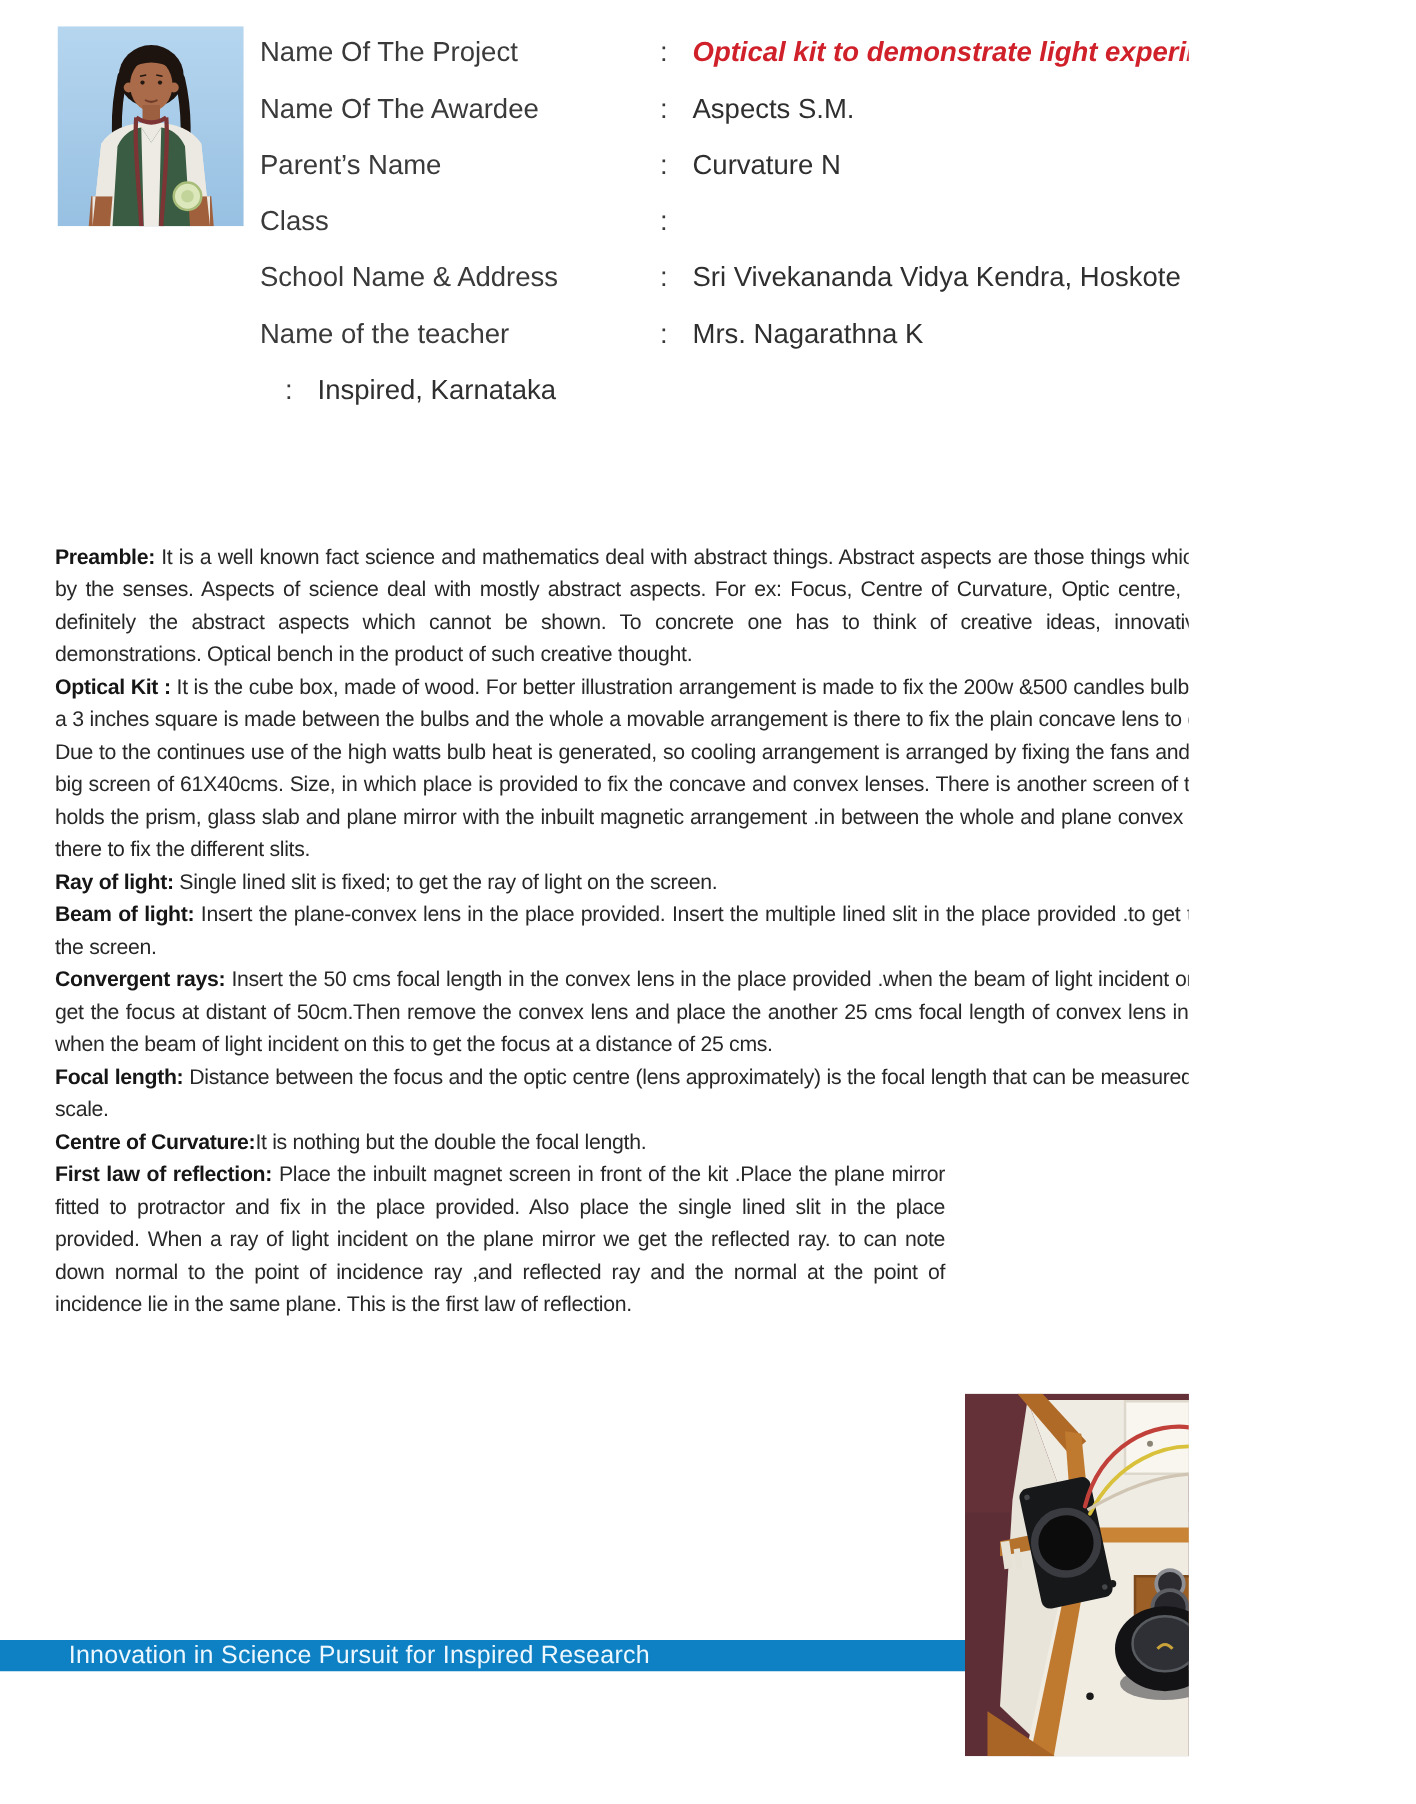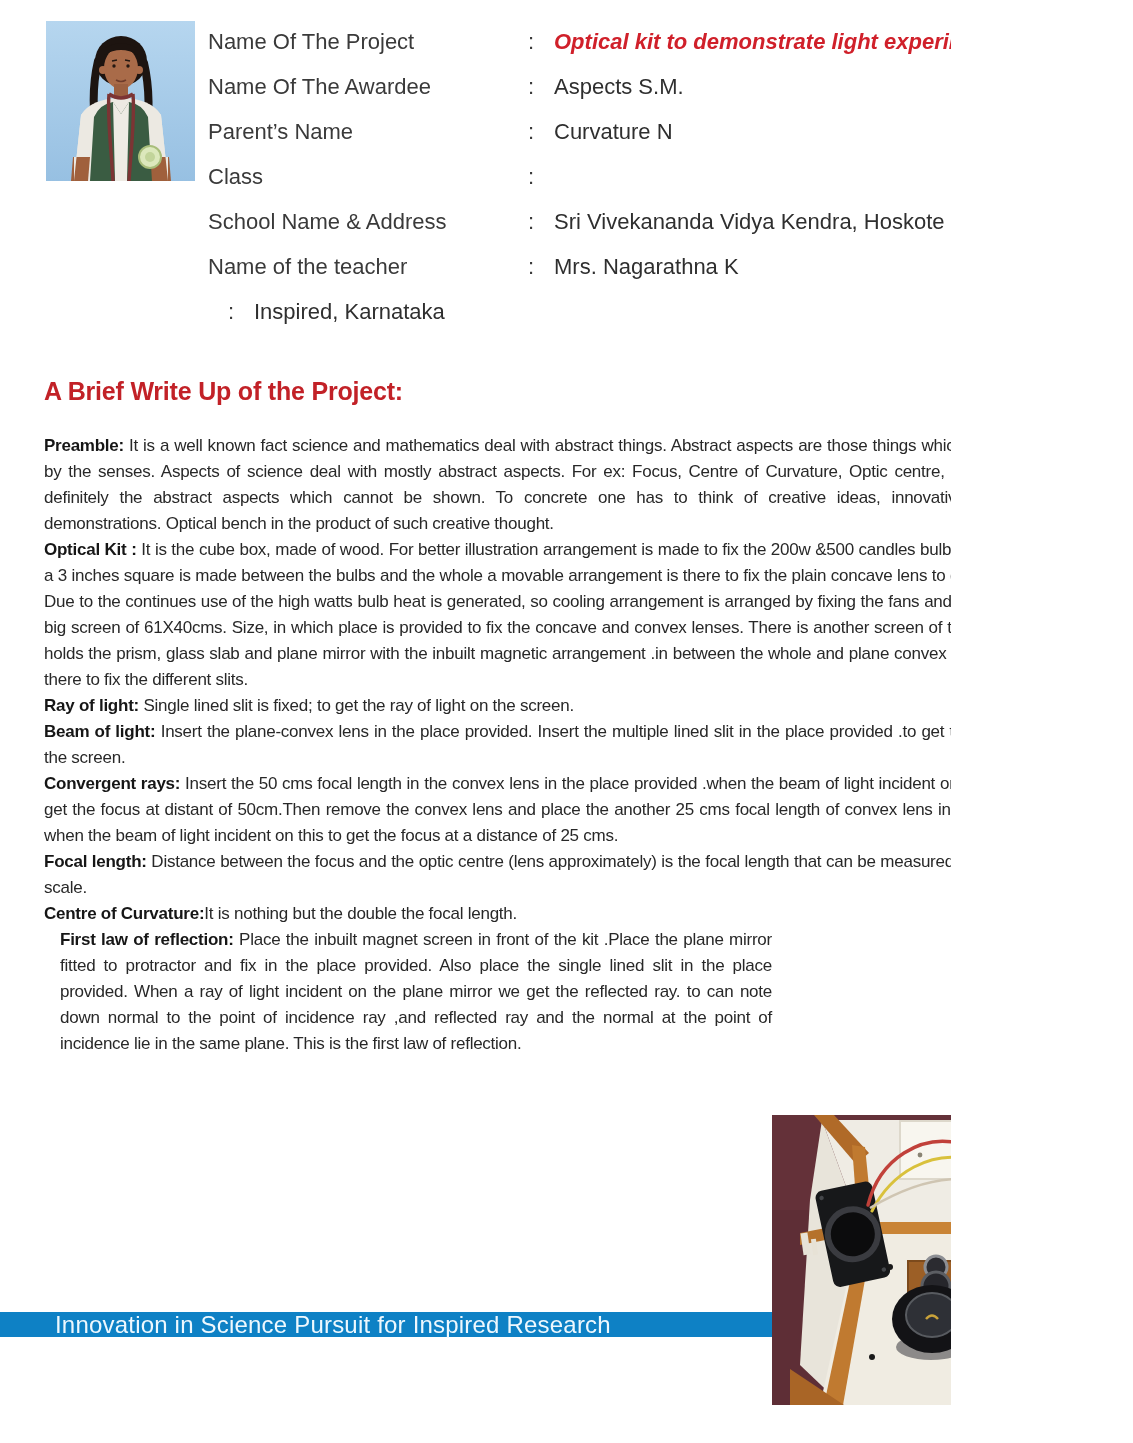--- a/index.html
+++ b/index.html
@@ -40,36 +40,36 @@
   
   .writeup{
     position:absolute;left:44px;top:433px;width:1053px;
     font-size:17px;line-height:26px;
     text-align:justify;
     letter-spacing:-0.25px;
     color:#282828;
   }
   .writeup p{margin:0;}
   .writeup p b{color:#161616;}
-  .writeup p.wrap-photo{width:712px;margin-left:16px;}
+  .writeup p.wrap-photo{width:712px;}
 
   
   .kit-photo{
     position:absolute;left:772px;top:1115px;width:325px;height:290px;
     z-index:5;display:block;
   }
 
   
   .footer-bar{
     position:absolute;left:0;top:1312px;width:1133px;height:25px;
     background:#0e81c5;z-index:2;
     display:flex;align-items:center;
   }
   .footer-bar span{
-    padding-left:55px;color:#eef8fe;font-size:24px;line-height:25px;
+    padding-left:55px;color:#eef8fe;font-size:20px;line-height:25px;
     letter-spacing:0.2px;
   }
 
   
   .page-badge-diamond{
     position:absolute;left:1101px;top:534px;width:69px;height:69px;
     background:#1d74ba;transform:rotate(45deg);z-index:1;
   }
   .page-badge-number{
     position:absolute;left:1106px;top:553px;width:30px;
@@ -155,21 +155,20 @@
       <span class="p-label">Name of the teacher</span>
       <span class="p-colon">:</span>
       <span class="p-value">Mrs. Nagarathna K</span>
     </div>
     <div class="p-row">
       <span class="p-colon">:</span>
       <span class="p-value">Inspired, Karnataka</span>
     </div>
   </div>
 
-  <div class="section-heading">A Brief Write Up of the Project:</div>
 
   <div class="writeup">
     <p><b>Preamble:</b><span> It is a well known fact science and mathematics deal with abstract things. Abstract aspects are those things which are not perceived by the senses. Aspects of science deal with mostly abstract aspects. For ex: Focus, Centre of Curvature, Optic centre, Principal Focus are definitely the abstract aspects which cannot be shown. To concrete one has to think of creative ideas, innovative discoveries and demonstrations. Optical bench in the product of such creative thought.</span></p>
     <p><b>Optical Kit :</b><span> It is the cube box, made of wood. For better illustration arrangement is made to fix the 200w &amp;500 candles bulbs. In front of the box a 3 inches square is made between the bulbs and the whole a movable arrangement is there to fix the plain concave lens to get the parallel lens. Due to the continues use of the high watts bulb heat is generated, so cooling arrangement is arranged by fixing the fans and exhaust. There is a big screen of 61X40cms. Size, in which place is provided to fix the concave and convex lenses. There is another screen of the same size which holds the prism, glass slab and plane mirror with the inbuilt magnetic arrangement .in between the whole and plane convex lens arrangement is there to fix the different slits.</span></p>
     <p><b>Ray of light:</b><span> Single lined slit is fixed; to get the ray of light on the screen.</span></p>
     <p><b>Beam of light:</b><span> Insert the plane-convex lens in the place provided. Insert the multiple lined slit in the place provided .to get the beam of light on the screen.</span></p>
     <p><b>Convergent rays:</b><span> Insert the 50 cms focal length in the convex lens in the place provided .when the beam of  light incident on the convex lens to get the focus at  distant  of 50cm.Then remove the convex lens and place the another 25 cms focal length of convex lens in the place provided. when the beam of light incident on this to get the focus at a distance of 25 cms.</span></p>
     <p><b>Focal length:</b><span> Distance between the focus and the optic centre (lens approximately) is the focal length that can be measured with the help of the scale.</span></p>
     <p><b>Centre of Curvature:</b><span>It is nothing but the double the focal length.</span></p>
     <p class="wrap-photo"><b>First law of reflection:</b><span> Place the inbuilt magnet screen in front of the kit .Place the plane mirror fitted to protractor and fix in the place provided. Also place the single lined slit in the place provided. When a ray of light incident on the plane mirror we get the reflected ray. to can note down normal to the point of incidence ray ,and reflected ray and the normal at the point of incidence lie in the same plane. This is the first law of reflection.</span></p>

